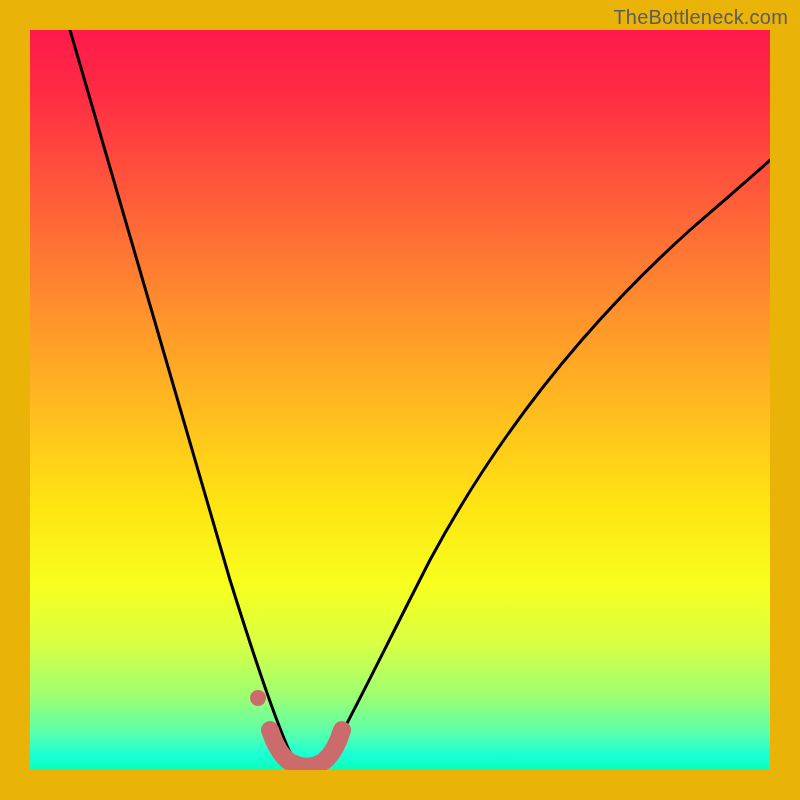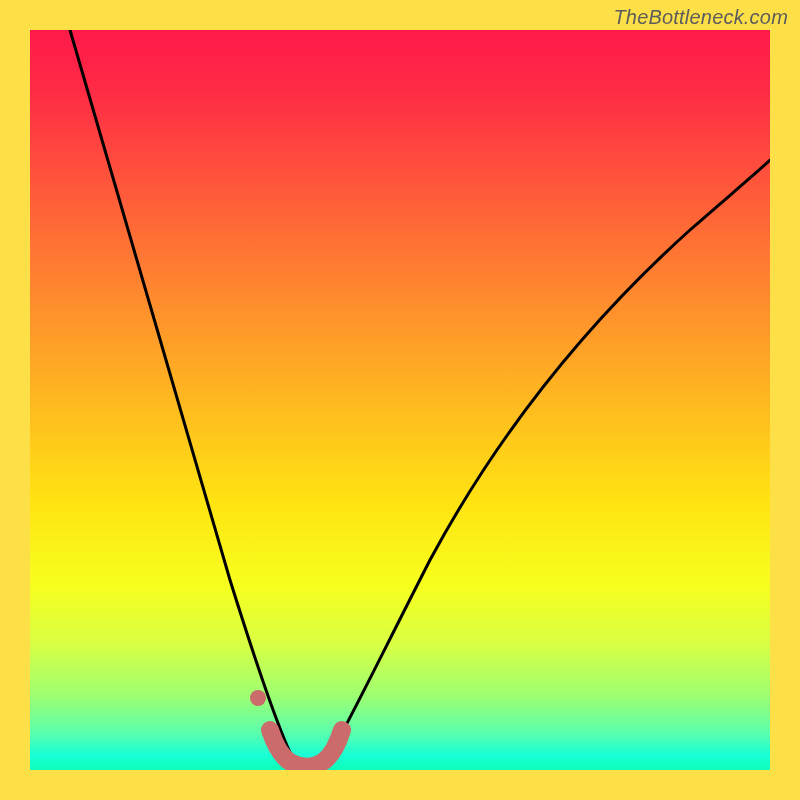--- a/index.html
+++ b/index.html
@@ -8,22 +8,21 @@
     width: 800px;
     height: 800px;
     background: #000;
     font-family: Arial, sans-serif;
     position: relative;
     overflow: hidden;
   }
   .outer {
     position: absolute;
     inset: 0;
-    background: #fde047;
-    font-style: italic;
+    background: #eab308;
   }
   .plot-area {
     position: absolute;
     left: 30px;
     top: 30px;
     width: 740px;
     height: 740px;
     overflow: hidden;
   }
   .gradient {

